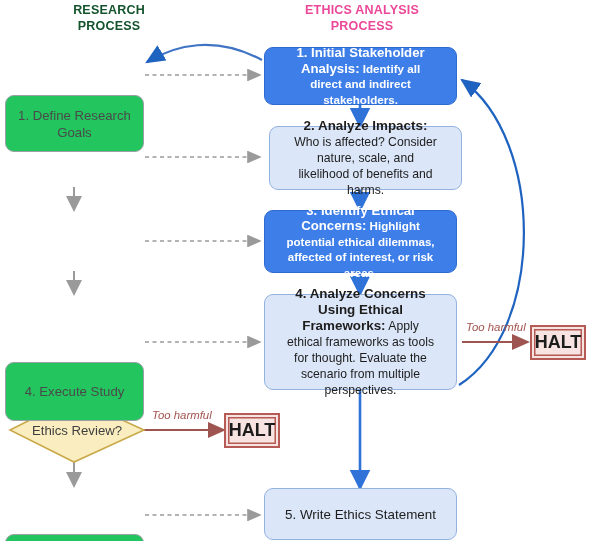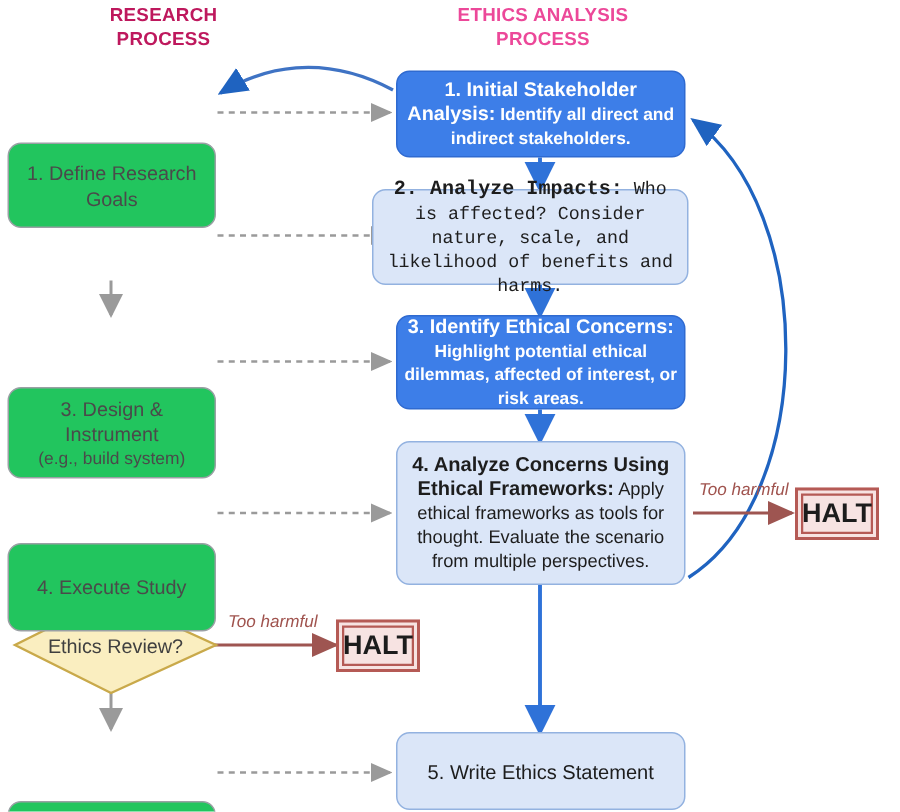--- a/index.html
+++ b/index.html
@@ -10,21 +10,21 @@
   }
   #stage{position:absolute;left:0;top:0;width:600px;height:541px;}
   svg.layer{position:absolute;left:0;top:0;width:600px;height:541px;}
   .node{position:absolute;box-sizing:border-box;display:flex;align-items:center;justify-content:center;text-align:center;}
 
   
   .col-head{
     position:absolute;text-align:center;font-weight:bold;font-size:12.5px;
     line-height:16px;letter-spacing:.2px;
   }
-  .col-head.left{color:#be185d;left:0;top:2px;width:218px;}
+  .col-head.left{color:#14532d;left:0;top:2px;width:218px;}
   .col-head.right{color:#ec4899;left:262px;top:2px;width:200px;}
 
   
   .rbox{
     background:#22c55e;border:1.4px solid #9aa0a4;border-radius:9px;
     color:#4a4a4a;font-size:13.2px;line-height:17px;padding:4px 8px;margin-top:48px;
   }
   .rbox .sub{display:block;font-size:11.6px;line-height:15px;}
 
   
@@ -36,21 +36,21 @@
   }
 
   
   .ebox{border-radius:9px;box-sizing:border-box;}
   .ebox.solid{
     background:#3d7ee8;border:1.4px solid #2f6ad0;color:#ffffff;
   }
   .ebox.light{
     background:#dbe6f8;border:1.4px solid #93b2e0;color:#1d1d1d;
   }
-  .ebox .inner{padding:5px 3px;width:100%;}
+  .ebox .inner{padding:5px 20px;width:100%;}
   .ebox b{font-weight:bold;}
   .ebox.solid .inner{font-size:11.6px;line-height:15.5px;font-weight:bold;}
   .ebox.solid .inner b{font-size:13.2px;}
   .ebox.light .inner{font-size:12.2px;line-height:16px;}
   .ebox.light .inner b{font-size:13.4px;font-weight:bold;}
   .ebox.plain .inner{font-size:13.4px;line-height:17px;}
 
   
   .halt{
     position:absolute;box-sizing:border-box;
@@ -132,26 +132,20 @@
     </g>
 
     <polygon points="74,398 144,430 74,462 10,430" fill="#faeec0" stroke="#c9a94a" stroke-width="1.6"></polygon>
   </svg>
 
   <div class="node rbox" style="left:5px;top:47px;width:139px;height:57px;">
     <span>1. Define Research Goals</span>
   </div>
 
 
-  <div class="node rbox" style="left:5px;top:210px;width:139px;height:61px;">
-    <div>
-      <span>3. Design &amp; Instrument</span>
-      <span class="sub">(e.g., build system)</span>
-    </div>
-  </div>
 
   <div class="node rbox" style="left:5px;top:314px;width:139px;height:59px;text-align:center;">
     <span>4. Execute Study</span>
   </div>
 
   <div class="node rbox" style="left:5px;top:486px;width:139px;height:57px;">
     <span>5. Publish Results</span>
   </div>
 
   <div class="diamond-wrap" style="left:10px;top:398px;width:134px;height:64px;">
@@ -163,21 +157,21 @@
   </div>
   <div class="edge-label" style="left:152px;top:409px;">Too harmful</div>
 
   <div class="node ebox solid" style="left:264px;top:47px;width:193px;height:58px;">
     <div class="inner">
       <b>1. Initial Stakeholder Analysis:</b>
       <span>Identify all direct and indirect stakeholders.</span>
     </div>
   </div>
 
-  <div class="node ebox light" style="left:248px;top:126px;width:211px;height:64px;font-family:Liberation Mono, monospace;">
+  <div class="node ebox light" style="left:269px;top:126px;width:193px;height:64px;">
     <div class="inner">
       <b>2. Analyze Impacts:</b>
       <span>Who is affected? Consider nature, scale, and likelihood of benefits and harms.</span>
     </div>
   </div>
 
   <div class="node ebox solid" style="left:264px;top:210px;width:193px;height:63px;">
     <div class="inner">
       <b>3. Identify Ethical Concerns:</b>
       <span>Highlight potential ethical dilemmas, affected of interest, or risk areas.</span>

